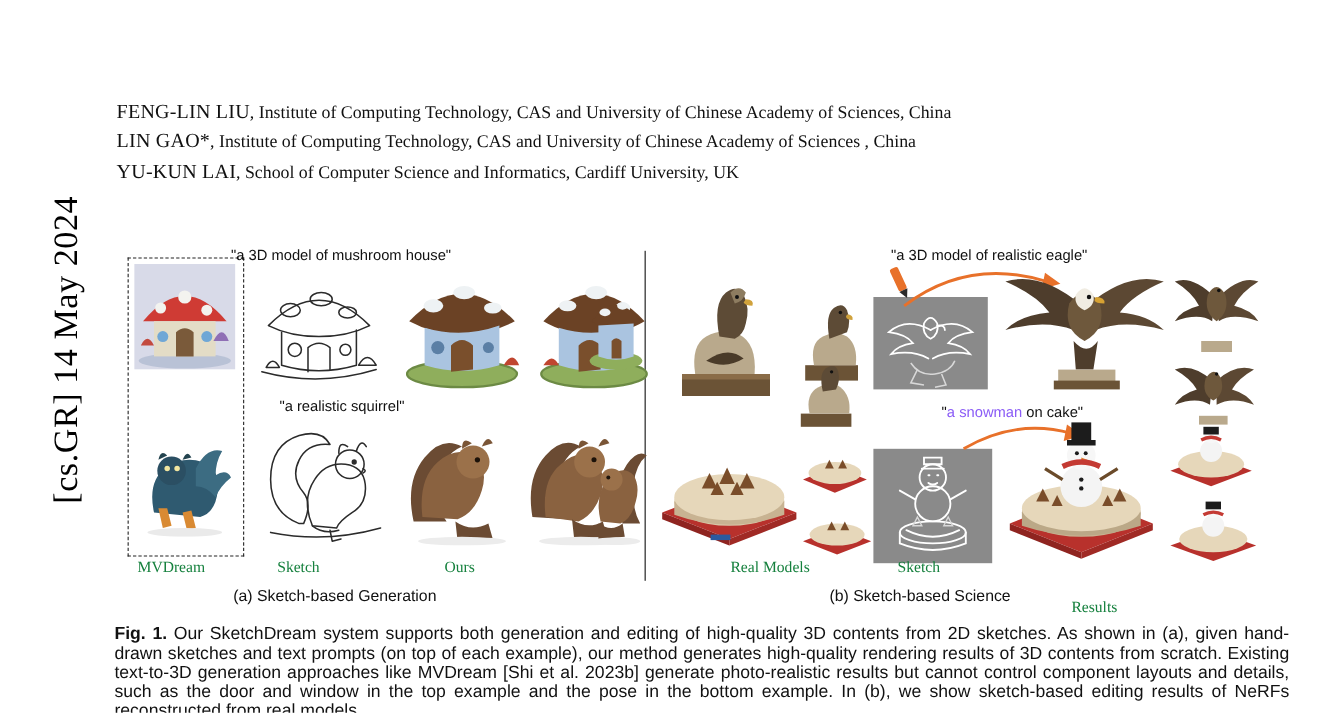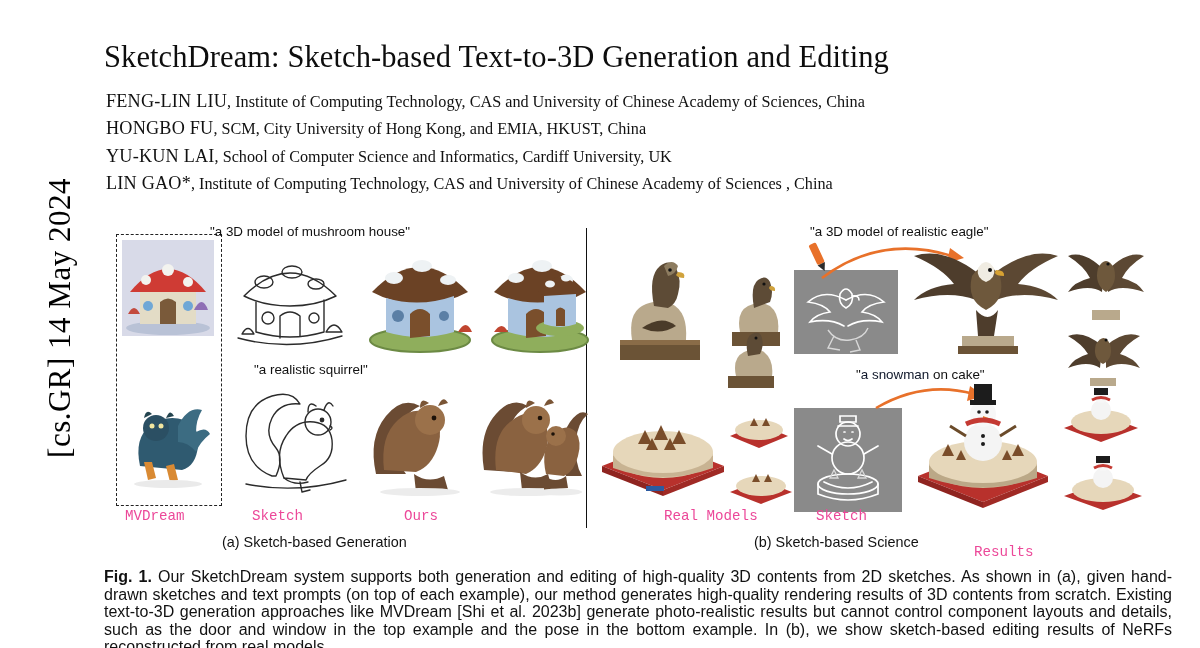--- a/index.html
+++ b/index.html
@@ -109,33 +109,33 @@
 
   .cap-text {
     position: absolute;
     font-family: "Liberation Sans", sans-serif;
     font-size: 13.4px;
     color: #111;
     white-space: nowrap;
   }
   .sub-label {
     position: absolute;
-    font-family: Liberation Mono, monospace;
+    font-family: Liberation Serif, serif;
     font-size: 14.2px;
-    color: #ec4899;
+    color: #15803d;
     white-space: nowrap;
   }
   .panel-label {
     position: absolute;
     font-family: "Liberation Sans", sans-serif;
     font-size: 14.4px;
     color: #111;
     white-space: nowrap;
   }
-  .highlight-red { color: #0f172a; }
+  .highlight-red { color: #8b5cf6; }
 
   
   .caption {
     position: absolute;
     left: 18px;
     top: 568px;
     width: 1068px;
     font-family: "Liberation Sans", sans-serif;
     font-size: 16px;
     line-height: 17.6px;
@@ -158,34 +158,30 @@
 </style>
 </head>
 <body>
 
 <div class="arxiv-stamp">
   <div class="vtext">[cs.GR]  14 May 2024</div>
 </div>
 
 <div class="page">
 
-  <div class="title">SketchDream: Sketch-based Text-to-3D Generation and Editing</div>
 
   <div class="authors">
     <div class="author-line">
       <span class="name">FENG-LIN LIU</span><span class="aff">, Institute of Computing Technology, CAS and University of Chinese Academy of Sciences, China</span>
     </div>
     <div class="author-line">
-      <span class="name">HONGBO FU</span><span class="aff">, SCM, City University of Hong Kong, and EMIA, HKUST, China</span>
+      <span class="name">LIN GAO*</span><span class="aff">, Institute of Computing Technology, CAS and University of Chinese Academy of Sciences , China</span>
     </div>
     <div class="author-line">
       <span class="name">YU-KUN LAI</span><span class="aff">, School of Computer Science and Informatics, Cardiff University, UK</span>
-    </div>
-    <div class="author-line">
-      <span class="name">LIN GAO*</span><span class="aff">, Institute of Computing Technology, CAS and University of Chinese Academy of Sciences , China</span>
     </div>
   </div>
 
   <div class="figure">
 
     <div class="divider-v"></div>
 
     <div class="mv-box"></div>
 
     <svg class="art" style="left:22px; top:18px;" width="92" height="96" viewBox="0 0 92 96">
@@ -506,21 +502,21 @@
       <span>"</span><span class="highlight-red">a snowman</span><span> on cake"</span>
     </div>
 
     <div class="sub-label" style="left:25px; top:286px;">MVDream</div>
     <div class="sub-label" style="left:152px; top:286px;">Sketch</div>
     <div class="sub-label" style="left:304px; top:286px;">Ours</div>
     <div class="sub-label" style="left:545px; top:286px;margin-left:19px;">Real Models</div>
     <div class="sub-label" style="left:716px; top:286px;">Sketch</div>
     <div class="sub-label" style="left:874px; top:286px;margin-top:36px;">Results</div>
 
-    <div class="panel-label" style="left:122px; top:312px;">(a) Sketch-based Generation</div>
+    <div class="panel-label" style="left:112px; top:312px;">(a) Sketch-based Generation</div>
     <div class="panel-label" style="left:654px; top:312px;">(b) Sketch-based Science</div>
   </div>
 
   <div class="caption">
     <b>Fig. 1.</b>
     <span>Our SketchDream system supports both generation and editing of high-quality 3D contents from 2D sketches. As shown in (a), given hand-drawn sketches and text prompts (on top of each example), our method generates high-quality rendering results of 3D contents from scratch. Existing text-to-3D generation approaches like MVDream [Shi et al. 2023b] generate photo-realistic results but cannot control component layouts and details, such as the door and window in the top example and the pose in the bottom example. In (b), we show sketch-based editing results of NeRFs reconstructed from real models.</span>
   </div>
 
 </div>
 

